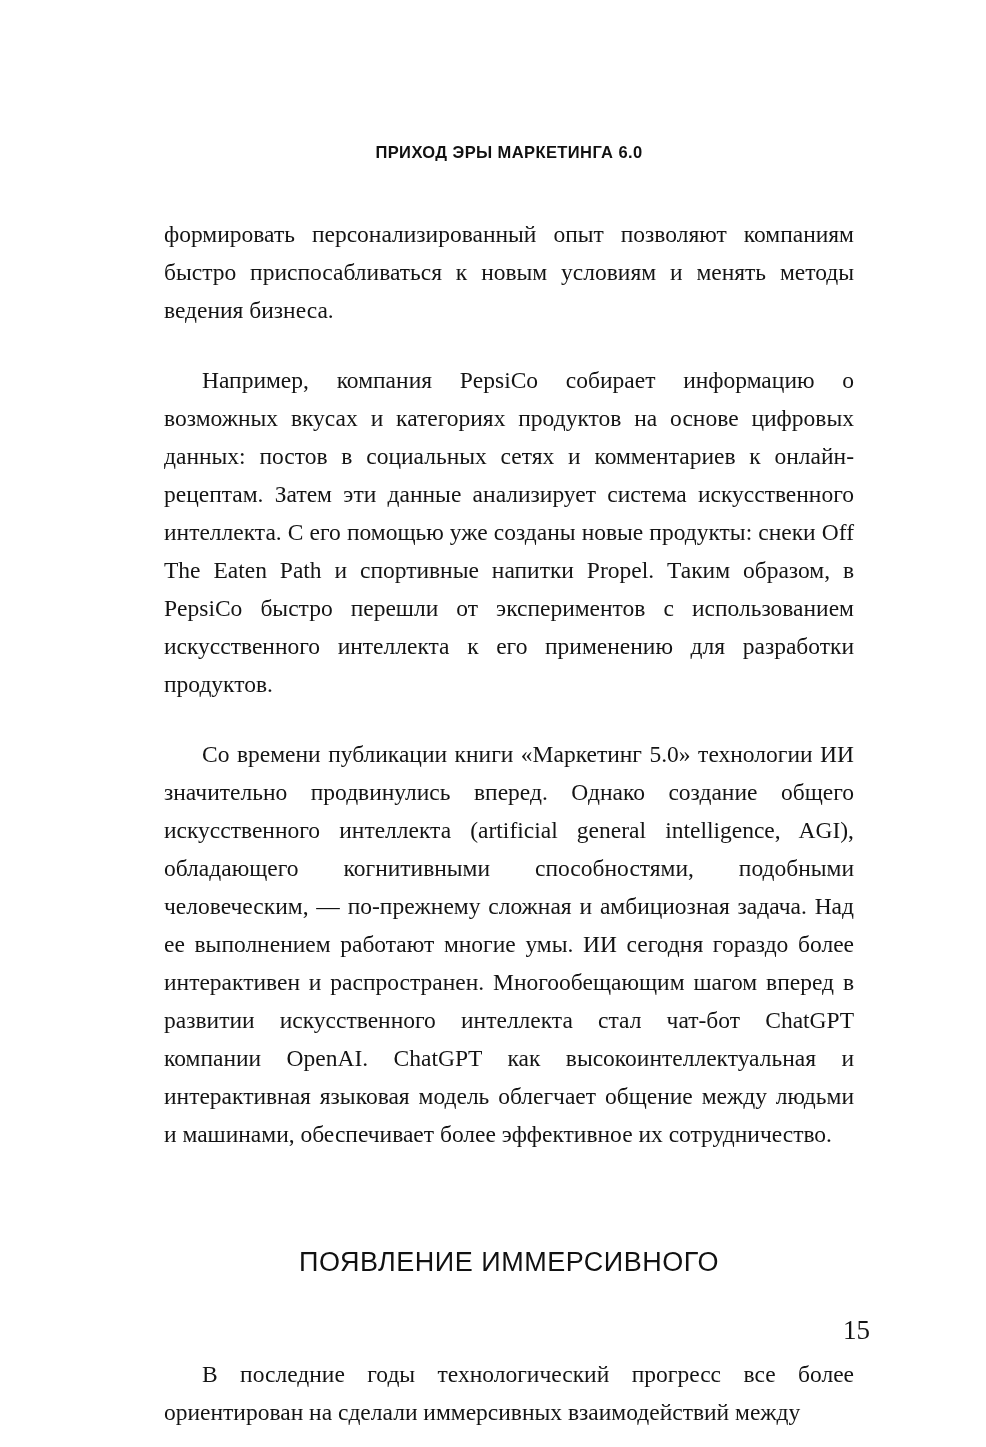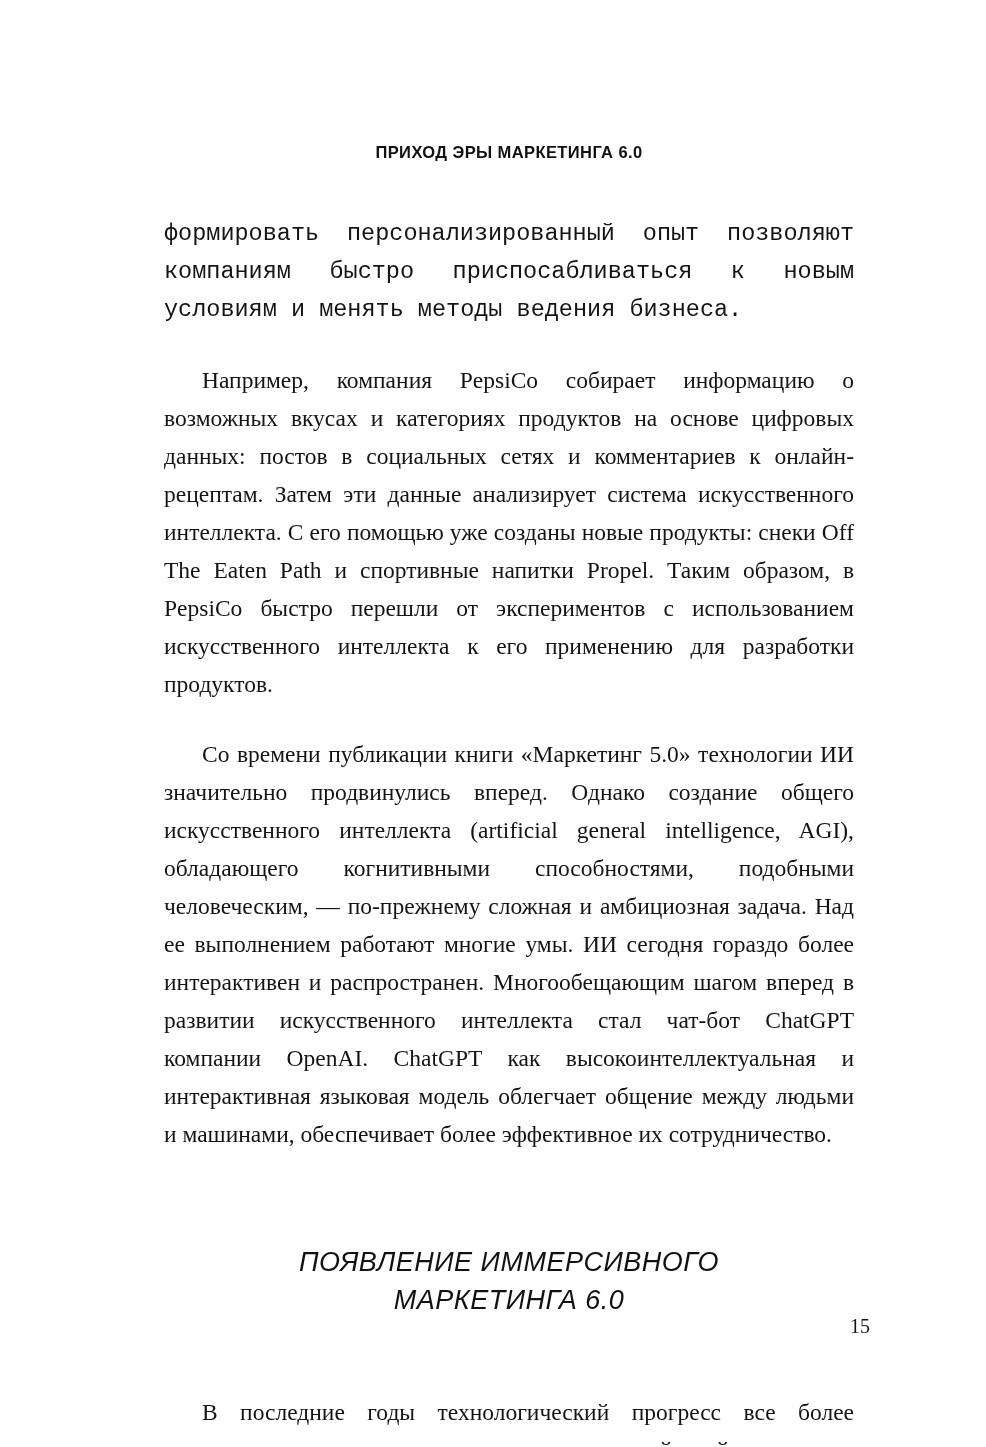--- a/index.html
+++ b/index.html
@@ -48,42 +48,40 @@
     -webkit-hyphens: auto;
     color: #141414;
   }
 
   .body-text p {
     text-indent: 38px;
   }
 
   .body-text p.no-indent {
     text-indent: 0;
-    font-family: Liberation Mono, monospace;
   }
 
   .section-heading {
     font-family: "Liberation Sans", sans-serif;
     font-weight: normal;
     font-size: 27px;
     line-height: 38px;
     letter-spacing: 0.5px;
     text-align: center;
     text-indent: 0;
     margin-top: 58px;
     margin-bottom: 42px;
     color: #111111;
-    font-style: italic;
   }
 
   .page-number {
     position: absolute;
     top: 1283px;
     right: 116px;
-    font-size: 20px;
+    font-size: 27px;
     color: #141414;
   }
 </style>
 </head>
 <body>
 
 <div class="page">
 
   <div class="running-header">ПРИХОД ЭРЫ МАРКЕТИНГА 6.0</div>
 
@@ -91,21 +89,20 @@
 
     <p class="no-indent">формировать персонализированный опыт позволяют компаниям быстро приспосабливаться к новым условиям и менять методы ведения бизнеса.</p>
 
     <p>Например, компания PepsiCo собирает информацию о возможных вкусах и категориях продуктов на основе цифровых данных: постов в социальных сетях и комментариев к онлайн-рецептам. Затем эти данные анализирует система искусственного интеллекта. С его помощью уже созданы новые продукты: снеки Off The Eaten Path и спортивные напитки Propel. Таким образом, в PepsiCo быстро перешли от экспериментов с использованием искусственного интеллекта к его применению для разработки продуктов.</p>
 
     <p>Со времени публикации книги «Маркетинг 5.0» технологии ИИ значительно продвинулись вперед. Однако создание общего искусственного интеллекта (artificial general intelligence, AGI), обладающего когнитивными способностями, подобными человеческим, — по-прежнему сложная и амбициозная задача. Над ее выполнением работают многие умы. ИИ сегодня гораздо более интерактивен и распространен. Многообещающим шагом вперед в развитии искусственного интеллекта стал чат-бот ChatGPT компании OpenAI. ChatGPT как высокоинтеллектуальная и интерактивная языковая модель облегчает общение между людьми и машинами, обеспечивает более эффективное их сотрудничество.</p>
 
 
     <h2 class="section-heading">
       <span>ПОЯВЛЕНИЕ ИММЕРСИВНОГО</span><br>
-      <span>МАРКЕТИНГА 6.0</span>
     </h2>
 
     <p>В последние годы технологический прогресс все более ориентирован на сделали иммерсивных взаимодействий между</p>
 
   </div>
 
   <div class="page-number">15</div>
 
 </div>
 

